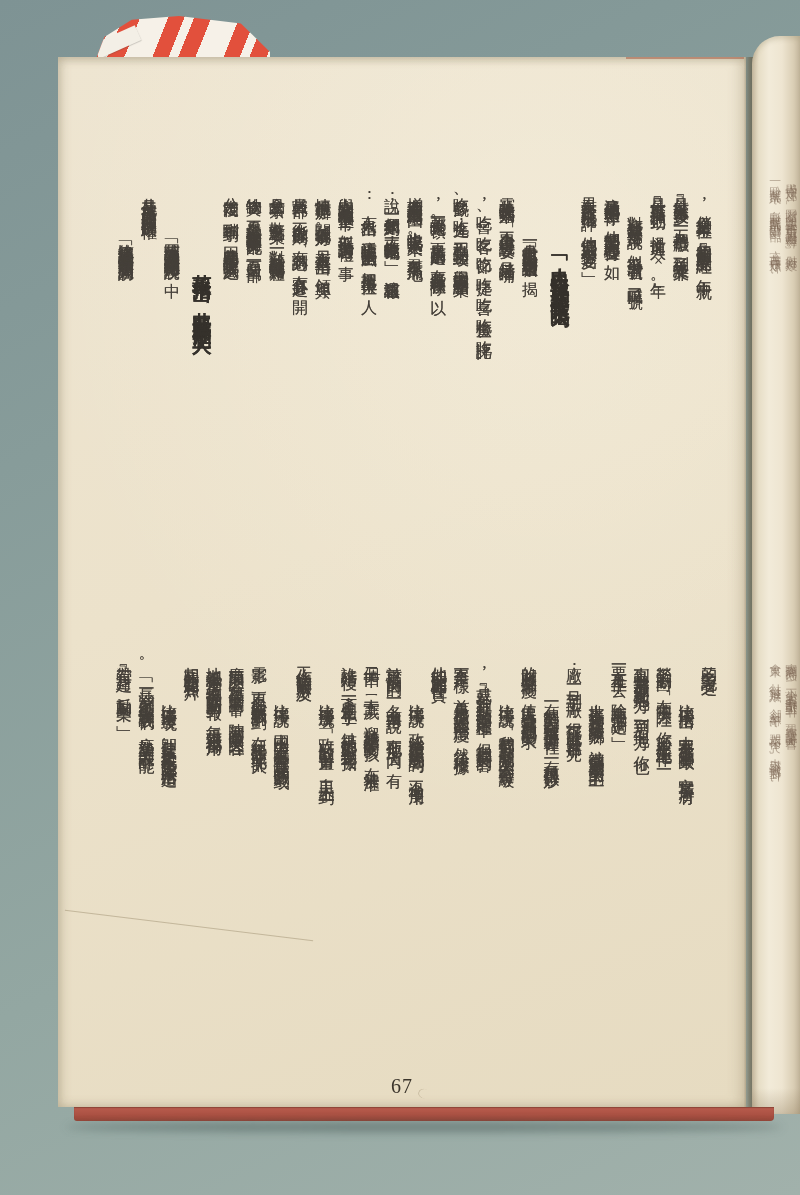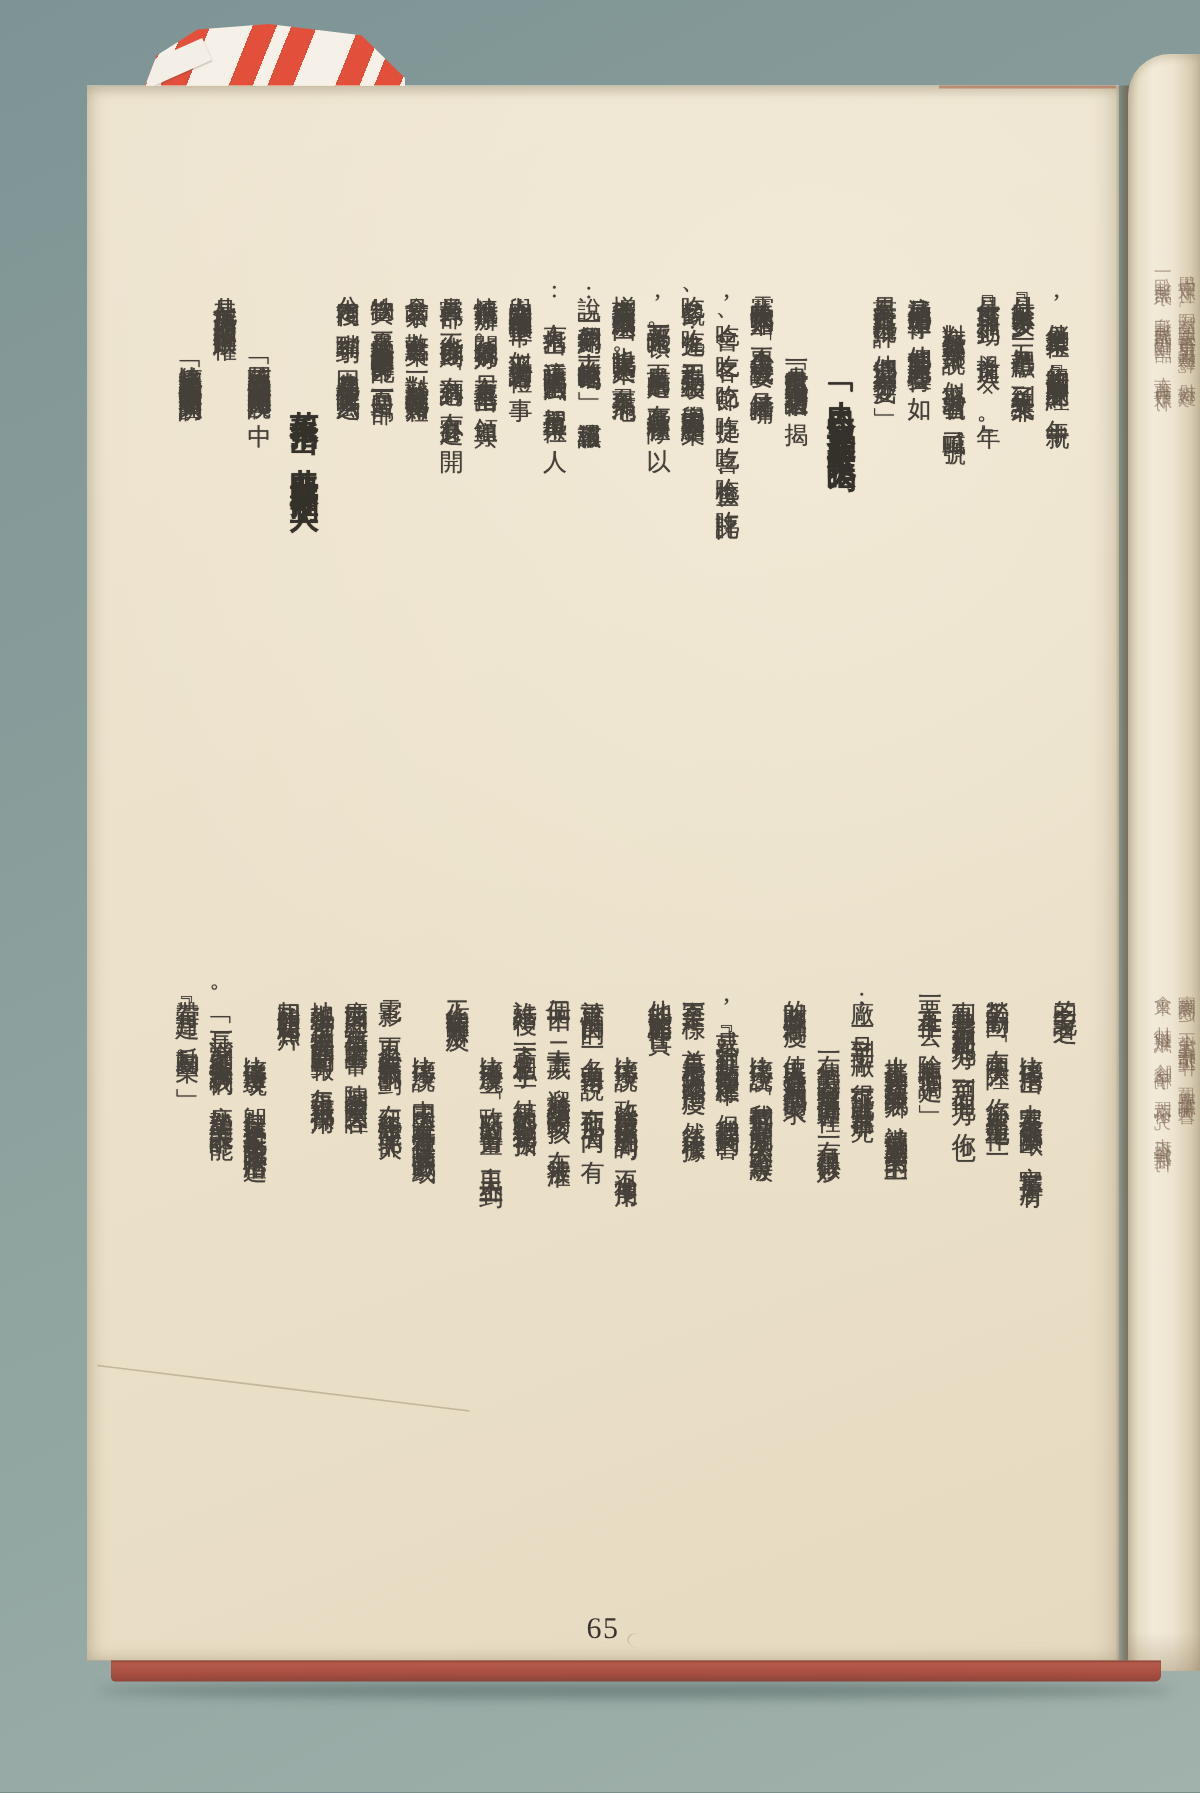--- a/index.html
+++ b/index.html
@@ -153,21 +153,21 @@
         <div class="col" style="padding-top: 37px; letter-spacing: 2.5px;">比德漢說,中國大陸上沒有不帶宣傳意味的戲劇或</div>
         <div class="col" style="letter-spacing: 2.5px;">電影,更不必提中共報紙的劃一。在紀念黑龍江北部大</div>
         <div class="col" style="letter-spacing: 2.5px;">慶油田的一名「英雄」的展覽會中,陳列有中國大陸各</div>
         <div class="col" style="letter-spacing: 2.5px;">地報紙宣佈這名人物去世的新聞剪報,每張報紙都採用</div>
         <div class="col" style="letter-spacing: 2.5px;">相同的標題和照片。</div>
         <div class="col" style="padding-top: 37px; letter-spacing: 2.5px;">比德漢還發現,卽使是座墊套也不能免除政治壓迫</div>
         <div class="col" style="letter-spacing: 2.5px;">。「長沙一家刺繡工廠告訴我們,座墊套上的設計不能</div>
         <div class="col" style="letter-spacing: 2.5px;">帶有『封建、反動圖案』。」</div>
       </div>
 
-    <div class="pageno">65</div>
+    <div class="pageno">67</div>
   </div>
 
   <div class="gap"></div>
 
   <div class="curl">
     <div class="ghost ghost1">
       <div class="gcol">一個新語系,這個新語系時倡「國語」,在古典中取材</div>
       <div class="gcol">學中取材。「國族」的主要特徵是現民族轉乾,投機致</div>
     </div>
     <div class="ghost ghost2">

